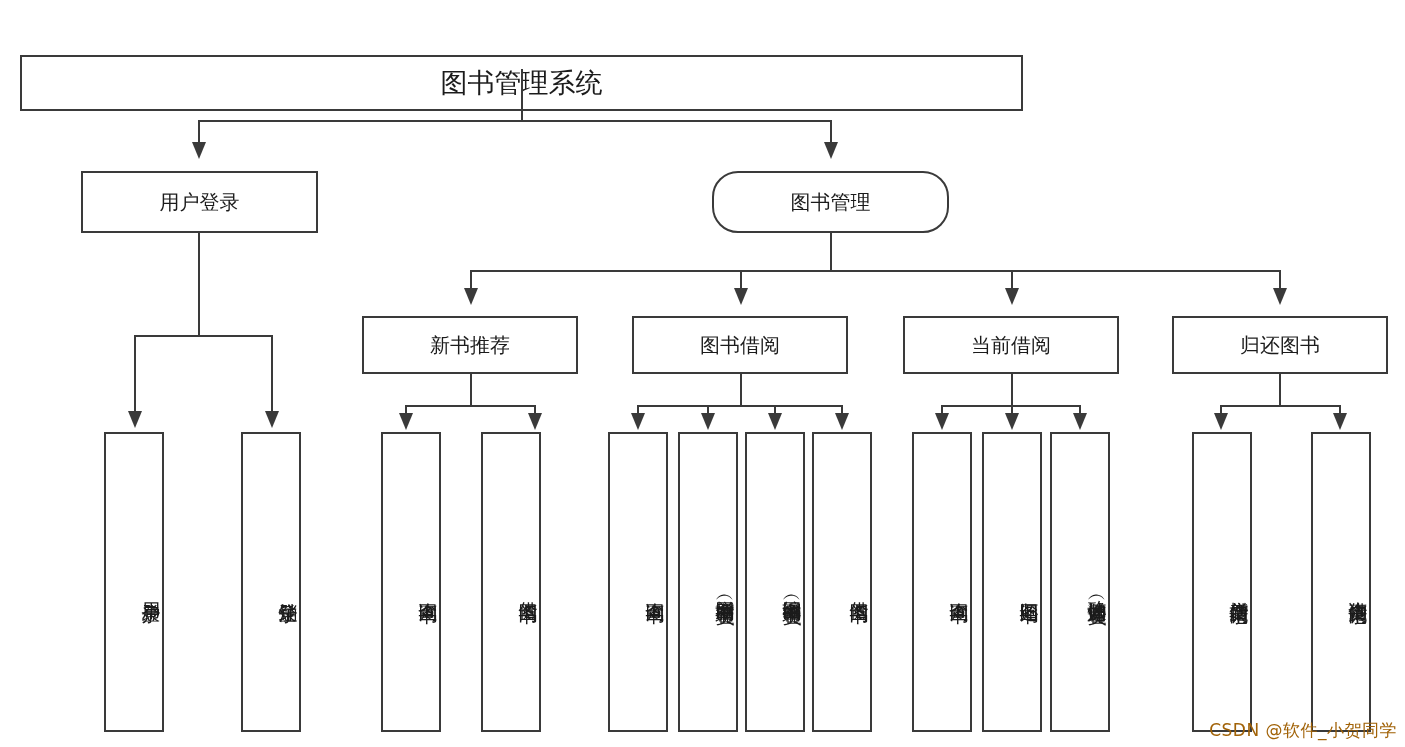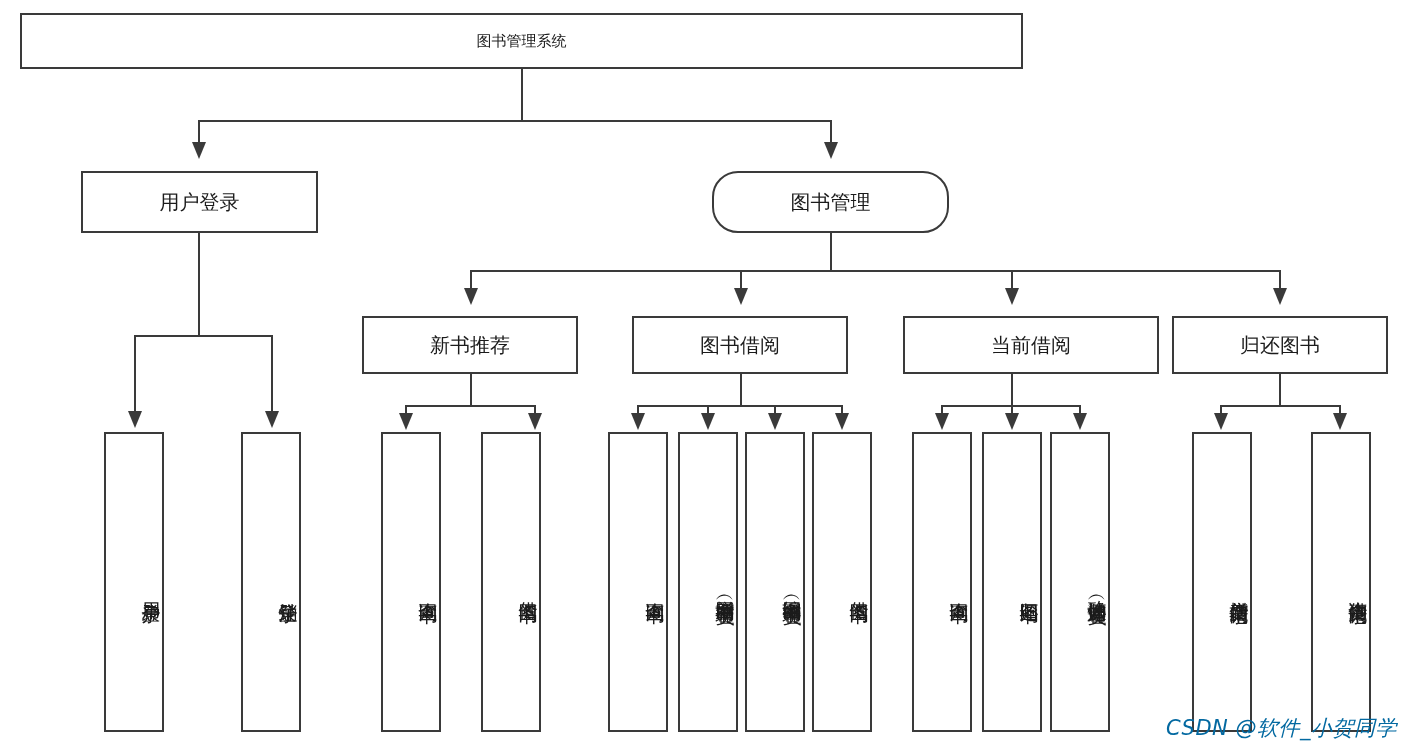--- a/index.html
+++ b/index.html
@@ -20,21 +20,21 @@
   .node {
     position: absolute;
     box-sizing: border-box;
     background: #ffffff;
     border: 2px solid #3a3a3a;
     display: flex;
     align-items: center;
     justify-content: center;
     color: #1b1b1b;
   }
-  .node.lvl1 { font-size: 15px; }
+  .node.lvl1 { font-size: 27px; margin-top: 42px; }
   .node.lvl2 { font-size: 20px; }
   .node.lvl3 { font-size: 20px; }
   .node.leaf {
     font-size: 19px;
     writing-mode: vertical-rl;
     text-orientation: upright;
     align-items: flex-start;
     justify-content: center;
     padding-top: 14px;
     line-height: 1.12;
@@ -57,25 +57,24 @@
     width: 0;
     height: 0;
     border-left: 7px solid transparent;
     border-right: 7px solid transparent;
     border-top: 17px solid #3a3a3a;
   }
   .watermark {
     position: absolute;
     right: 8px;
     bottom: 5px;
-    font-size: 21px;
-    color: #0369a1;
+    font-size: 17px;
+    color: #a16207;
     white-space: nowrap;
     letter-spacing: 0.5px;
-    font-style: italic;
   }
 </style>
 </head>
 <body>
 
 <div id="canvas">
 
   <div class="node lvl1" style="left:20px; top:13px; width:1003px; height:56px;">
     <span>图书管理系统</span>
   </div>
@@ -113,21 +112,21 @@
   <div class="arrow" style="left:1005px; top:288px;"></div>
   <div class="edge v" style="left:1279px; top:270px; height:20px;"></div>
   <div class="arrow" style="left:1273px; top:288px;"></div>
 
   <div class="node lvl3" style="left:632px; top:316px; width:216px; height:58px;">
     <span>图书借阅</span>
   </div>
   <div class="node lvl3" style="left:362px; top:316px; width:216px; height:58px;">
     <span>新书推荐</span>
   </div>
-  <div class="node lvl3" style="left:903px; top:316px; width:256px; height:58px;">
+  <div class="node lvl3" style="left:903px; top:316px; width:216px; height:58px;">
     <span>当前借阅</span>
   </div>
   <div class="node lvl3" style="left:1172px; top:316px; width:216px; height:58px;">
     <span>归还图书</span>
   </div>
 
   <div class="edge v" style="left:470px; top:374px; height:33px;"></div>
   <div class="edge h" style="left:405px; top:405px; width:131px;"></div>
   <div class="edge v" style="left:405px; top:405px; height:10px;"></div>
   <div class="arrow" style="left:399px; top:413px;"></div>

